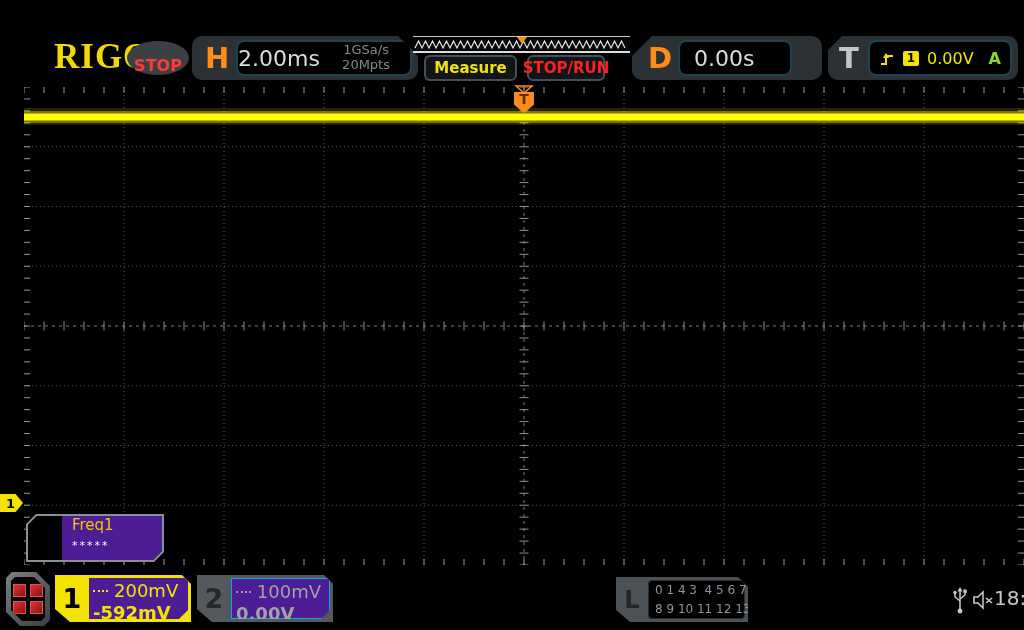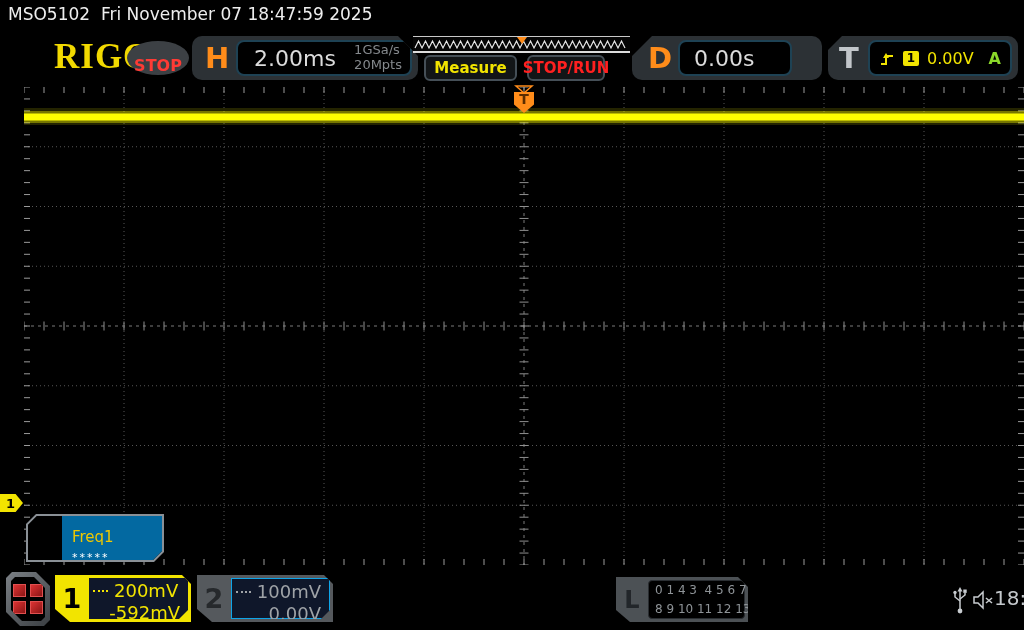--- a/index.html
+++ b/index.html
@@ -12,22 +12,22 @@
 
   
   .logo { position:absolute; left:26px; top:38px; font-family:"Liberation Serif", serif; font-weight:bold; font-size:35px; color:#f2d900; letter-spacing:1px; line-height:38px;margin-left:28px; }
   .stop-ellipse { position:absolute; left:127px; top:41px; width:62px; height:34px; background:#3c4044; border-radius:50%; display:flex; align-items:flex-end; justify-content:center; color:#ff3b35; font-weight:bold; font-size:16px; }
 
   .hgroup { position:absolute; left:192px; top:36px; width:226px; height:44px; background:#2c3135; border-radius:10px;
             clip-path: polygon(0 0, calc(100% - 20px) 0, 100% 20px, 100% 100%, 0 100%); }
   .hgroup .hl { position:absolute; left:13px; top:0; height:44px; line-height:44px; color:#ff8c1a; font-weight:bold; font-size:29px; }
   .blackbox { position:absolute; background:#000; border:2px solid #1e4254; border-radius:8px; display:flex; align-items:center; }
   .h-box { left:44px; top:4px; width:176px; height:36px; justify-content:space-between; }
-  .tb { color:#dcdcdc; font-size:22px; padding-left:16px; }
-  .rates { text-align:left; color:#85898d; font-size:13px; line-height:1.15; padding-right:8px; }
+  .tb { color:#dcdcdc; font-size:22px; }
+  .rates { text-align:center; color:#85898d; font-size:13px; line-height:1.15; padding-right:20px; }
 
   .preview { position:absolute; left:413px; top:36px; width:217px; height:17px; background:#060606; border-top:1px solid #c9c9c9; border-bottom:2px solid #dcdcdc; }
   .preview svg { position:absolute; left:0; top:0; }
   .ptri { position:absolute; left:50%; top:0; margin-left:-5px; width:0; height:0; border-left:5px solid transparent; border-right:5px solid transparent; border-top:7px solid #ff8c1a; }
 
   .hbtn { position:absolute; top:55px; height:26px; background:#121517; border:2px solid #454f57; border-radius:6px; display:flex; align-items:center; justify-content:center; font-weight:bold; font-size:15px; cursor:default; }
   .btn-measure { left:424px; width:93px; color:#f2e400; }
   .btn-stoprun { left:527px; width:78px; color:#ff2020; }
 
   .dgroup { position:absolute; left:632px; top:36px; width:190px; height:44px; background:#2c3135; border-radius:10px;
@@ -53,43 +53,43 @@
   .ch1-marker { position:absolute; left:0; top:494px; width:23px; height:18px; background:#f2e400;
                 clip-path:polygon(0 0,68% 0,100% 50%,68% 100%,0 100%);
                 display:flex; align-items:center; color:#000; font-weight:bold; font-size:13px; padding-left:6px; }
 
   
   .freqbox { position:absolute; left:26px; top:514px; width:138px; height:48px; background:#8a9096; padding:2px;
              clip-path:polygon(10px 0,100% 0,100% calc(100% - 10px),calc(100% - 10px) 100%,0 100%,0 10px); }
   .freqbox .inner { width:100%; height:100%; background:#000; display:flex;
              clip-path:polygon(9px 0,100% 0,100% calc(100% - 9px),calc(100% - 9px) 100%,0 100%,0 9px); }
   .freq-left { width:34px; background:#000; }
-  .freq-main { flex:1; background:#0369a1; padding:12px 10px; }
+  .freq-main { flex:1; background:#4c1d95; padding:0 10px; }
   .freq-name { color:#f0c800; font-size:15px; }
   .freq-val { color:#ffffff; font-size:11px; letter-spacing:2px; margin-top:5px; }
 
   
   .menu-btn { position:absolute; left:6px; top:572px; width:44px; height:54px; background:linear-gradient(135deg,#7b8085,#3a3e42);
               clip-path:polygon(0 6px,6px 0,calc(100% - 14px) 0,100% 14px,100% calc(100% - 6px),calc(100% - 6px) 100%,14px 100%,0 calc(100% - 14px)); }
   .menu-inner { position:absolute; inset:5px; background:#000;
               clip-path:polygon(0 4px,4px 0,calc(100% - 11px) 0,100% 11px,100% calc(100% - 4px),calc(100% - 4px) 100%,11px 100%,0 calc(100% - 11px));
               display:grid; grid-template-columns:13px 13px; grid-template-rows:13px 13px; gap:4px; justify-content:center; align-content:center; }
   .redsq { background:linear-gradient(135deg,#d33, #8a1515); border:1px solid #e05050; }
 
   .chbadge { position:absolute; top:575px; width:136px; height:47px; }
   .ch1 { left:55px; background:#f2e400; clip-path:polygon(0 0,calc(100% - 9px) 0,100% 9px,100% 100%,15px 100%,0 calc(100% - 13px)); }
   .ch2 { left:197px; background:#55595d; clip-path:polygon(0 0,calc(100% - 9px) 0,100% 9px,100% 100%,15px 100%,0 calc(100% - 13px)); }
   .ch-num { position:absolute; left:0; top:0; width:34px; height:100%; display:flex; align-items:center; justify-content:center; font-size:27px; font-weight:bold; }
   .ch1 .ch-num { color:#000; }
   .ch2 .ch-num { color:#26292c; }
-  .ch-box { position:absolute; left:34px; top:3px; right:3px; bottom:3px; background:#0f172a; border-radius:0; padding:2px 8px 0 4px;
+  .ch-box { position:absolute; left:34px; top:3px; right:3px; bottom:3px; background:#4c1d95; border-radius:0; padding:2px 8px 0 4px;
             clip-path:polygon(0 0,100% 0,100% calc(100% - 9px),calc(100% - 9px) 100%,0 100%); }
   .ch2 .ch-box { border:1px solid #0ea5e9; }
   .ch-row1 { display:flex; align-items:center; gap:6px; font-size:18px; }
-  .ch-row2 { text-align:right; font-size:18px; margin-top:1px; }
+  .ch-row2 { font-size:18px; margin-top:1px;font-weight:bold; }
   .ch1 .ch-row1, .ch1 .ch-row2 { color:#f2e400; }
   .ch2 .ch-row1, .ch2 .ch-row2 { color:#9fa3a7; }
   .dcicon { display:inline-block; width:15px; }
   .dcicon .t { border-top:2px solid currentColor; margin-bottom:3px; }
   .dcicon .b { border-top:2px dotted currentColor; }
   .ch1 .dcicon { color:#f2e400; } .ch2 .dcicon { color:#9fa3a7; }
 
   .lbadge { position:absolute; left:616px; top:577px; width:132px; height:45px; background:#4c5155;
             clip-path:polygon(0 0,calc(100% - 10px) 0,100% 10px,100% 100%,14px 100%,0 calc(100% - 12px)); }
   .lbadge .l-num { position:absolute; left:0; top:0; width:32px; height:100%; display:flex; align-items:center; justify-content:center; color:#22262a; font-size:24px; font-weight:bold; }
@@ -99,21 +99,20 @@
 
   .usb-icon { position:absolute; left:952px; top:587px; }
   .spk-icon { position:absolute; left:972px; top:590px; }
   .clock { position:absolute; left:994px; top:586px; color:#c4c8cc; font-size:20px; }
 </style>
 </head>
 <body>
 
 <div class="screen">
 
-  <div class="statusbar">MSO5102  Fri November 07 18:47:59 2025</div>
 
   <div class="logo">RIGOL</div>
   <div class="stop-ellipse">
     <span>STOP</span>
   </div>
 
   <div class="hgroup">
     <div class="hl">H</div>
     <div class="blackbox h-box">
       <span class="tb">2.00ms</span>

